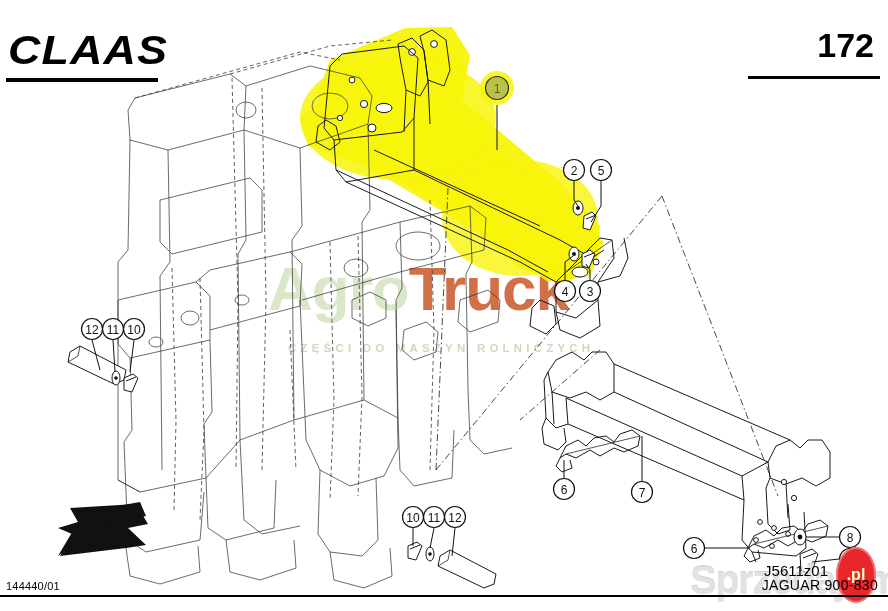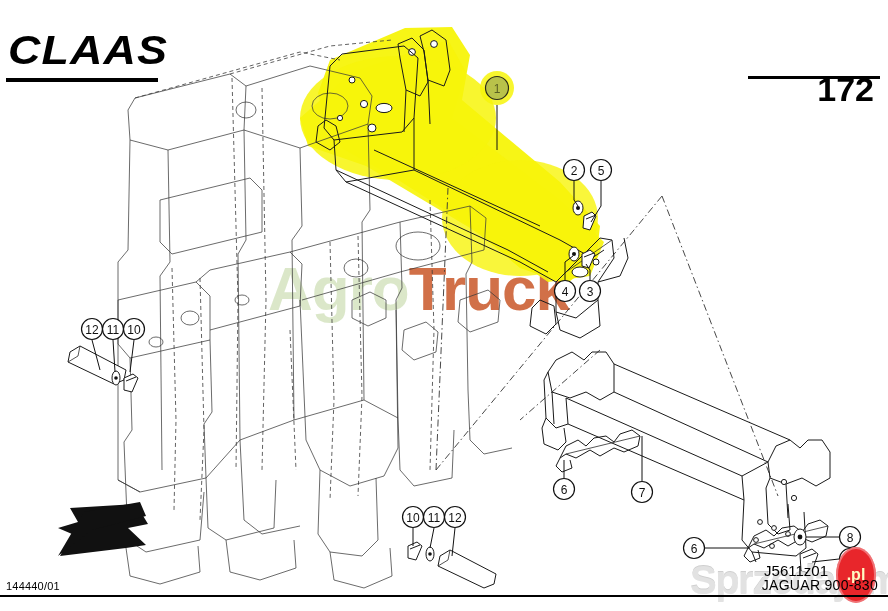--- a/index.html
+++ b/index.html
@@ -8,21 +8,21 @@
     font-family:"Liberation Sans",sans-serif;color:#000;
   }
   
   .logo{
     position:absolute;left:8px;top:30px;font-family:"Liberation Sans",sans-serif;
     font-weight:bold;font-style:italic;font-size:40px;letter-spacing:1px;
     transform:scaleX(1.12);transform-origin:left center;line-height:1;
   }
   .logo-rule{position:absolute;left:6px;top:78px;width:152px;height:4px;background:#000;}
   .pageno{
-    position:absolute;right:14px;top:26px;font-weight:bold;font-size:34px;letter-spacing:0px;margin-top:44px;
+    position:absolute;right:14px;top:26px;font-weight:bold;font-size:34px;letter-spacing:0px;
   }
   .pageno-rule{position:absolute;right:8px;top:76px;width:132px;height:3px;background:#000;}
   
   .foot-rule{position:absolute;left:0;bottom:14px;width:888px;height:2px;background:#000;}
   .foot-left{position:absolute;left:6px;bottom:19px;font-size:11px;letter-spacing:.2px;margin-top:8px;}
   .foot-code{position:absolute;right:60px;bottom:32px;font-size:15px;}
   .foot-model{position:absolute;right:10px;bottom:18px;font-size:14px;letter-spacing:.3px;}
   
   .wm-agro{
     position:absolute;left:268px;top:258px;width:380px;
@@ -68,20 +68,21 @@
 <div id="page">
 
   <div class="logo">CLAAS</div>
   <div class="logo-rule"></div>
   <div class="pageno">172</div>
   <div class="pageno-rule"></div>
 
   <div class="wm-agro">
     <span>Agro</span><span class="g2">Truck</span>
   </div>
+  <div class="wm-agro-sub">CZĘŚCI DO MASZYN ROLNICZYCH</div>
 
   <svg class="layer" viewBox="0 0 888 611">
 
     <g>
       <path class="hl" d="M318,93 L330,60 L405,28 L452,27 L470,55 L462,100
                           L560,182 L600,226 L596,262 L566,284 L520,268
                           L470,226 L392,176 L330,142 Z" opacity="0.95"></path>
       <path class="hl" d="M300,118 L352,72 L448,40 L466,72 L452,118 L560,200
                           L604,242 L590,276 L548,282 L470,228 L366,166 L308,146 Z" opacity="0.9"></path>
       <ellipse class="hl" cx="398" cy="118" rx="98" ry="62" opacity="0.85"></ellipse>

